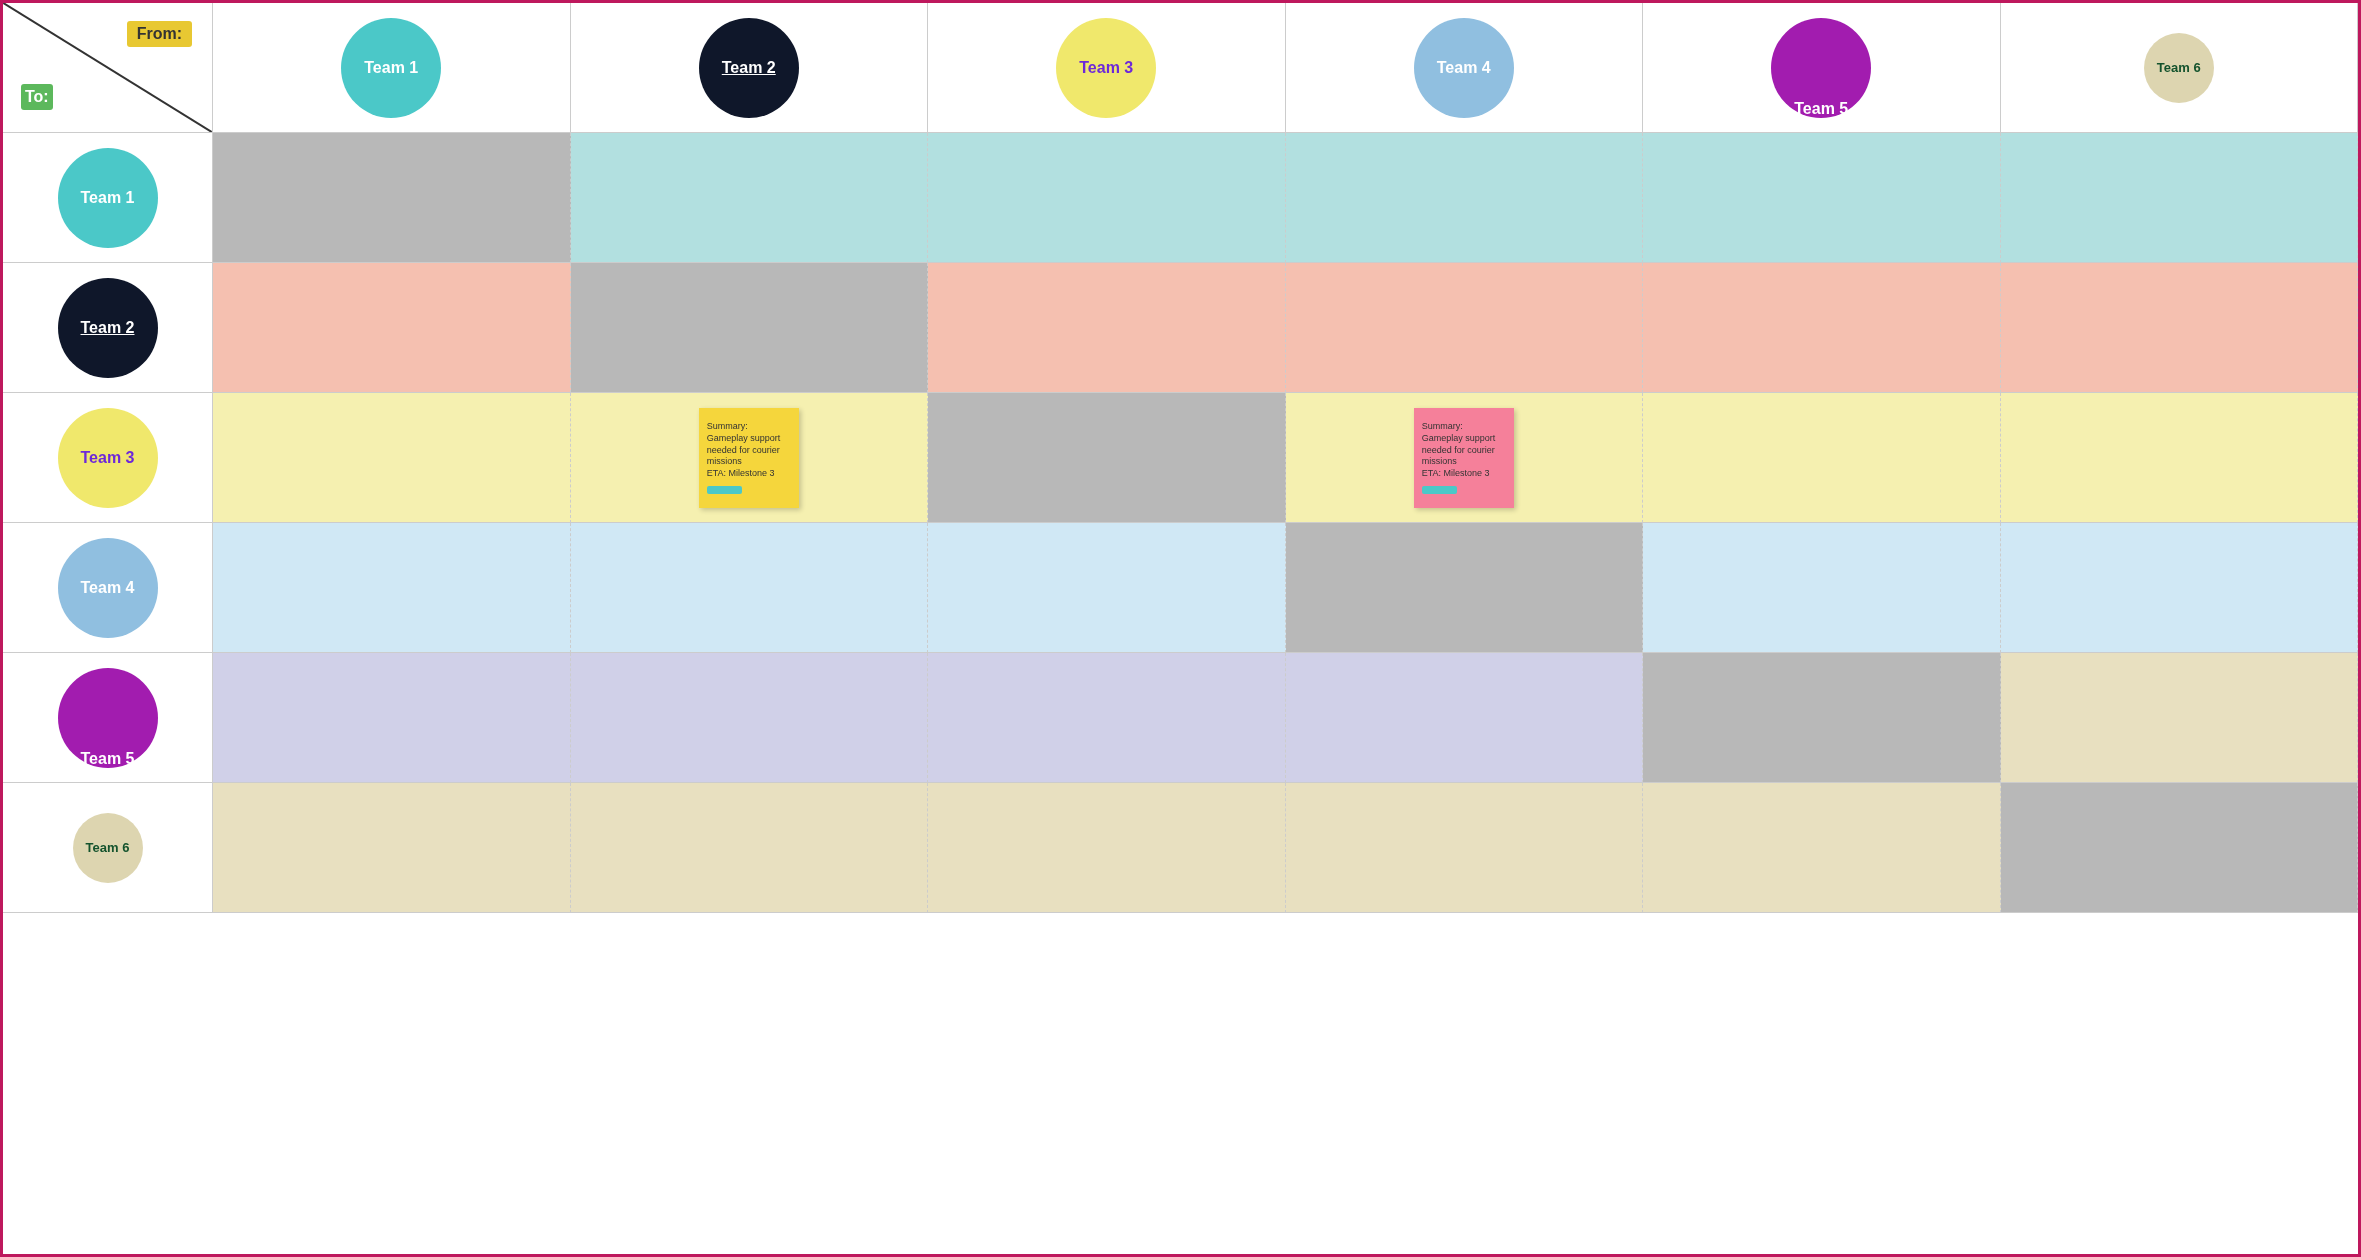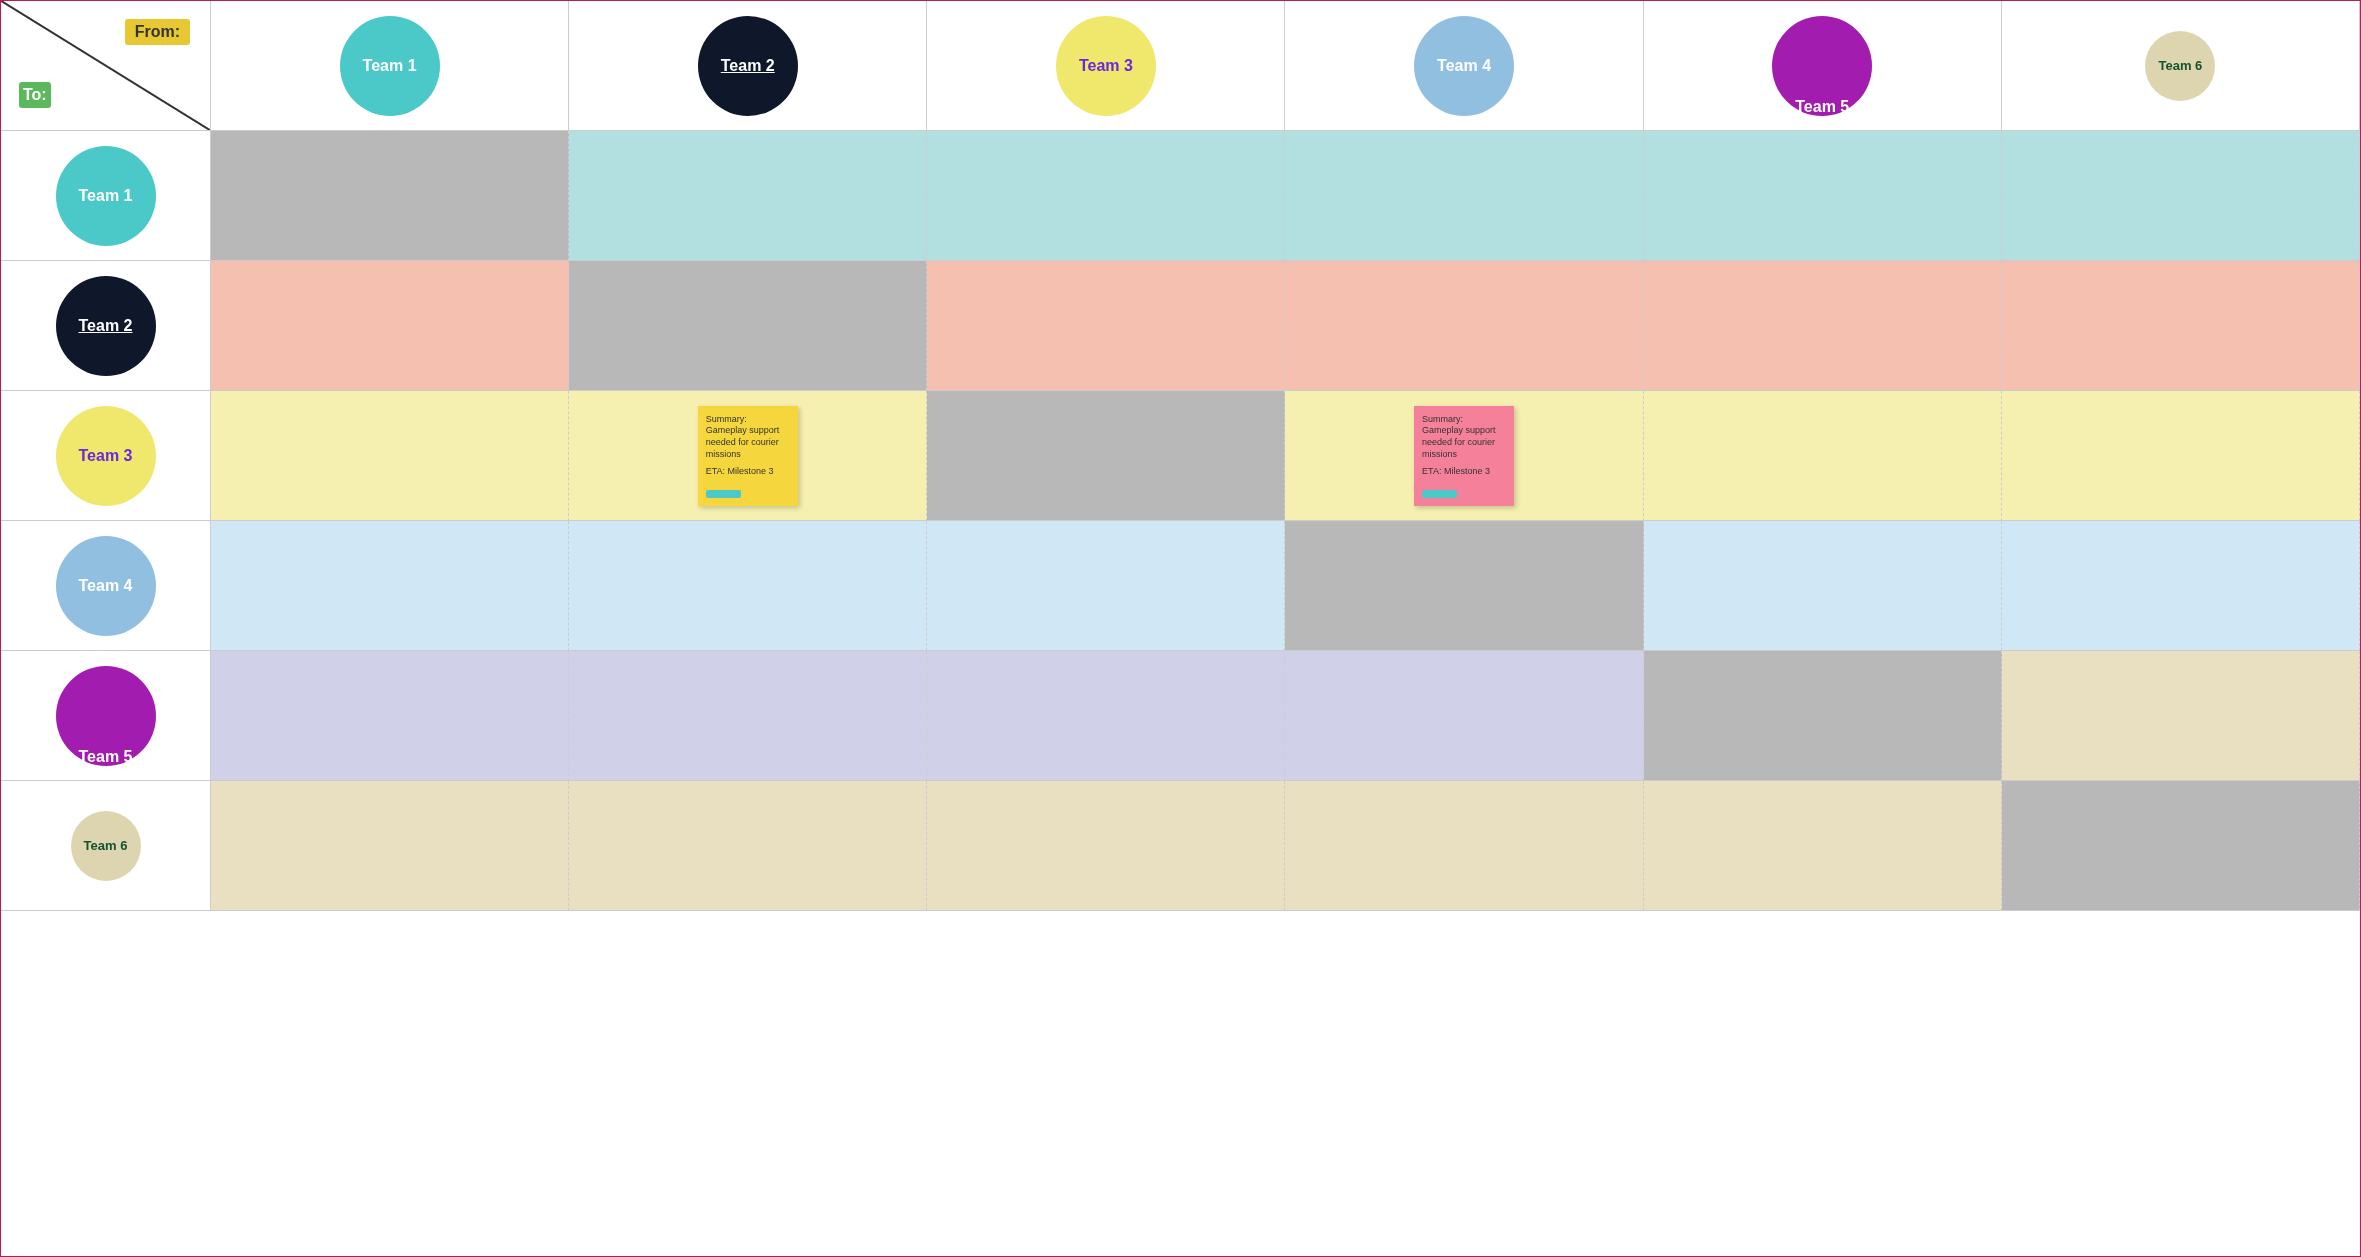--- a/index.html
+++ b/index.html
@@ -4,21 +4,21 @@
   <style>
     * { box-sizing: border-box; margin: 0; padding: 0; }
     body { background: #fff; font-family: Arial, sans-serif; }
 
     .grid-container {
       display: grid;
       grid-template-columns: 210px repeat(6, 1fr);
       grid-template-rows: 130px repeat(6, 130px);
       width: 100%;
       min-height: 100vh;
-      border: 1px solid #be185d;
+      border: 3px solid #be185d;
     }
 
     .header-corner {
       position: relative;
       background: #fff;
       border-right: 1px solid #ccc;
       border-bottom: 1px solid #ccc;
       overflow: hidden;
     }
 
@@ -115,21 +115,21 @@
       transform: translate(-50%, -50%);
       width: 100px;
       min-height: 100px;
       padding: 8px;
       font-size: 9px;
       color: #333;
       line-height: 1.3;
       box-shadow: 2px 2px 5px rgba(0,0,0,0.2);
       display: flex;
       flex-direction: column;
-      justify-content: space-between;
+      justify-content: center;
     }
 
     .sticky-yellow { background: #f5d63c; }
     .sticky-pink { background: #f5809a; }
 
     .sticky-bar {
       width: 35px;
       height: 8px;
       background: #4bc8c8;
       margin-top: 6px;

